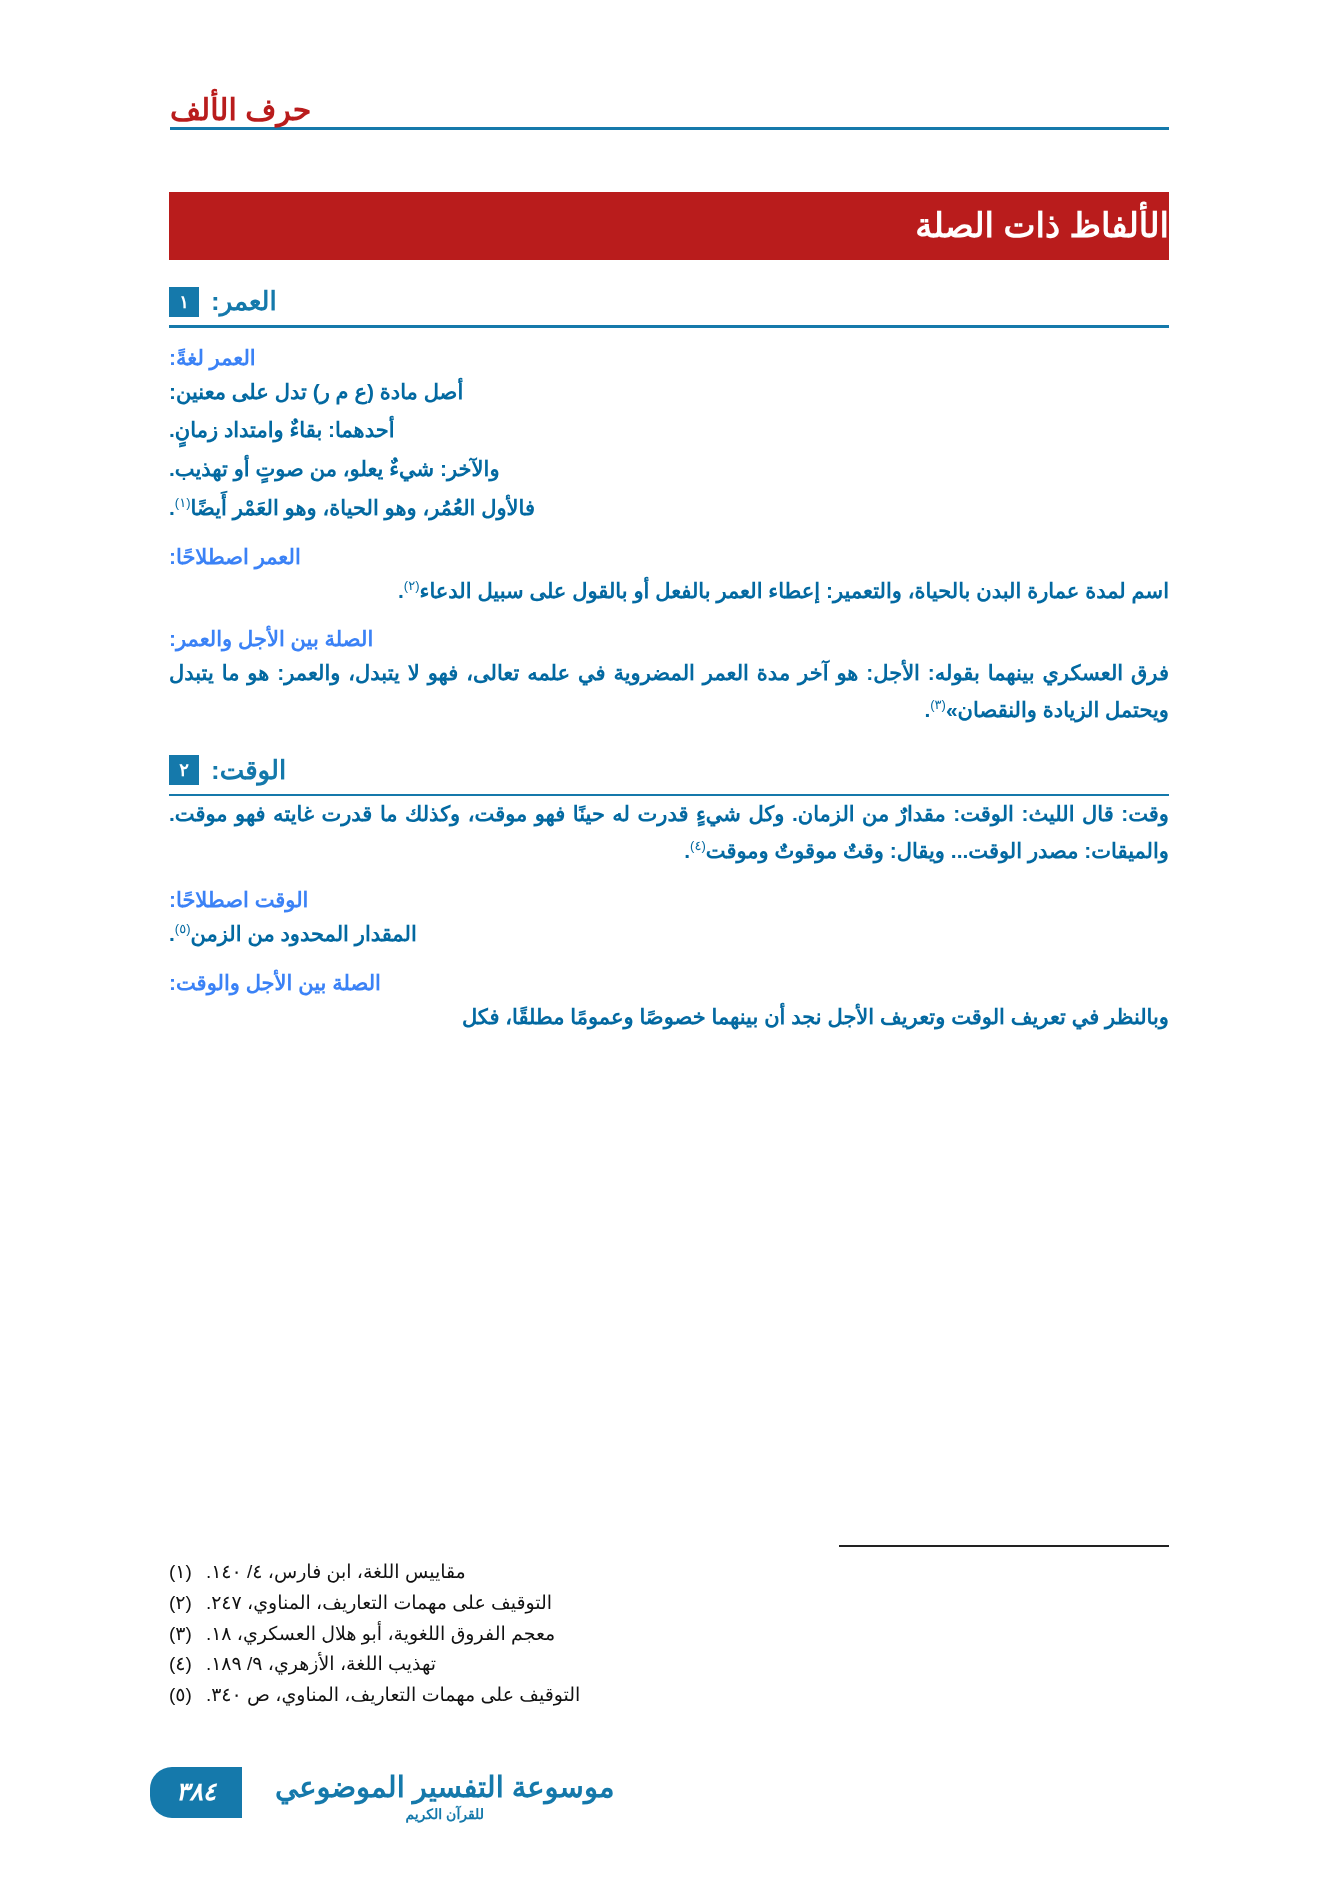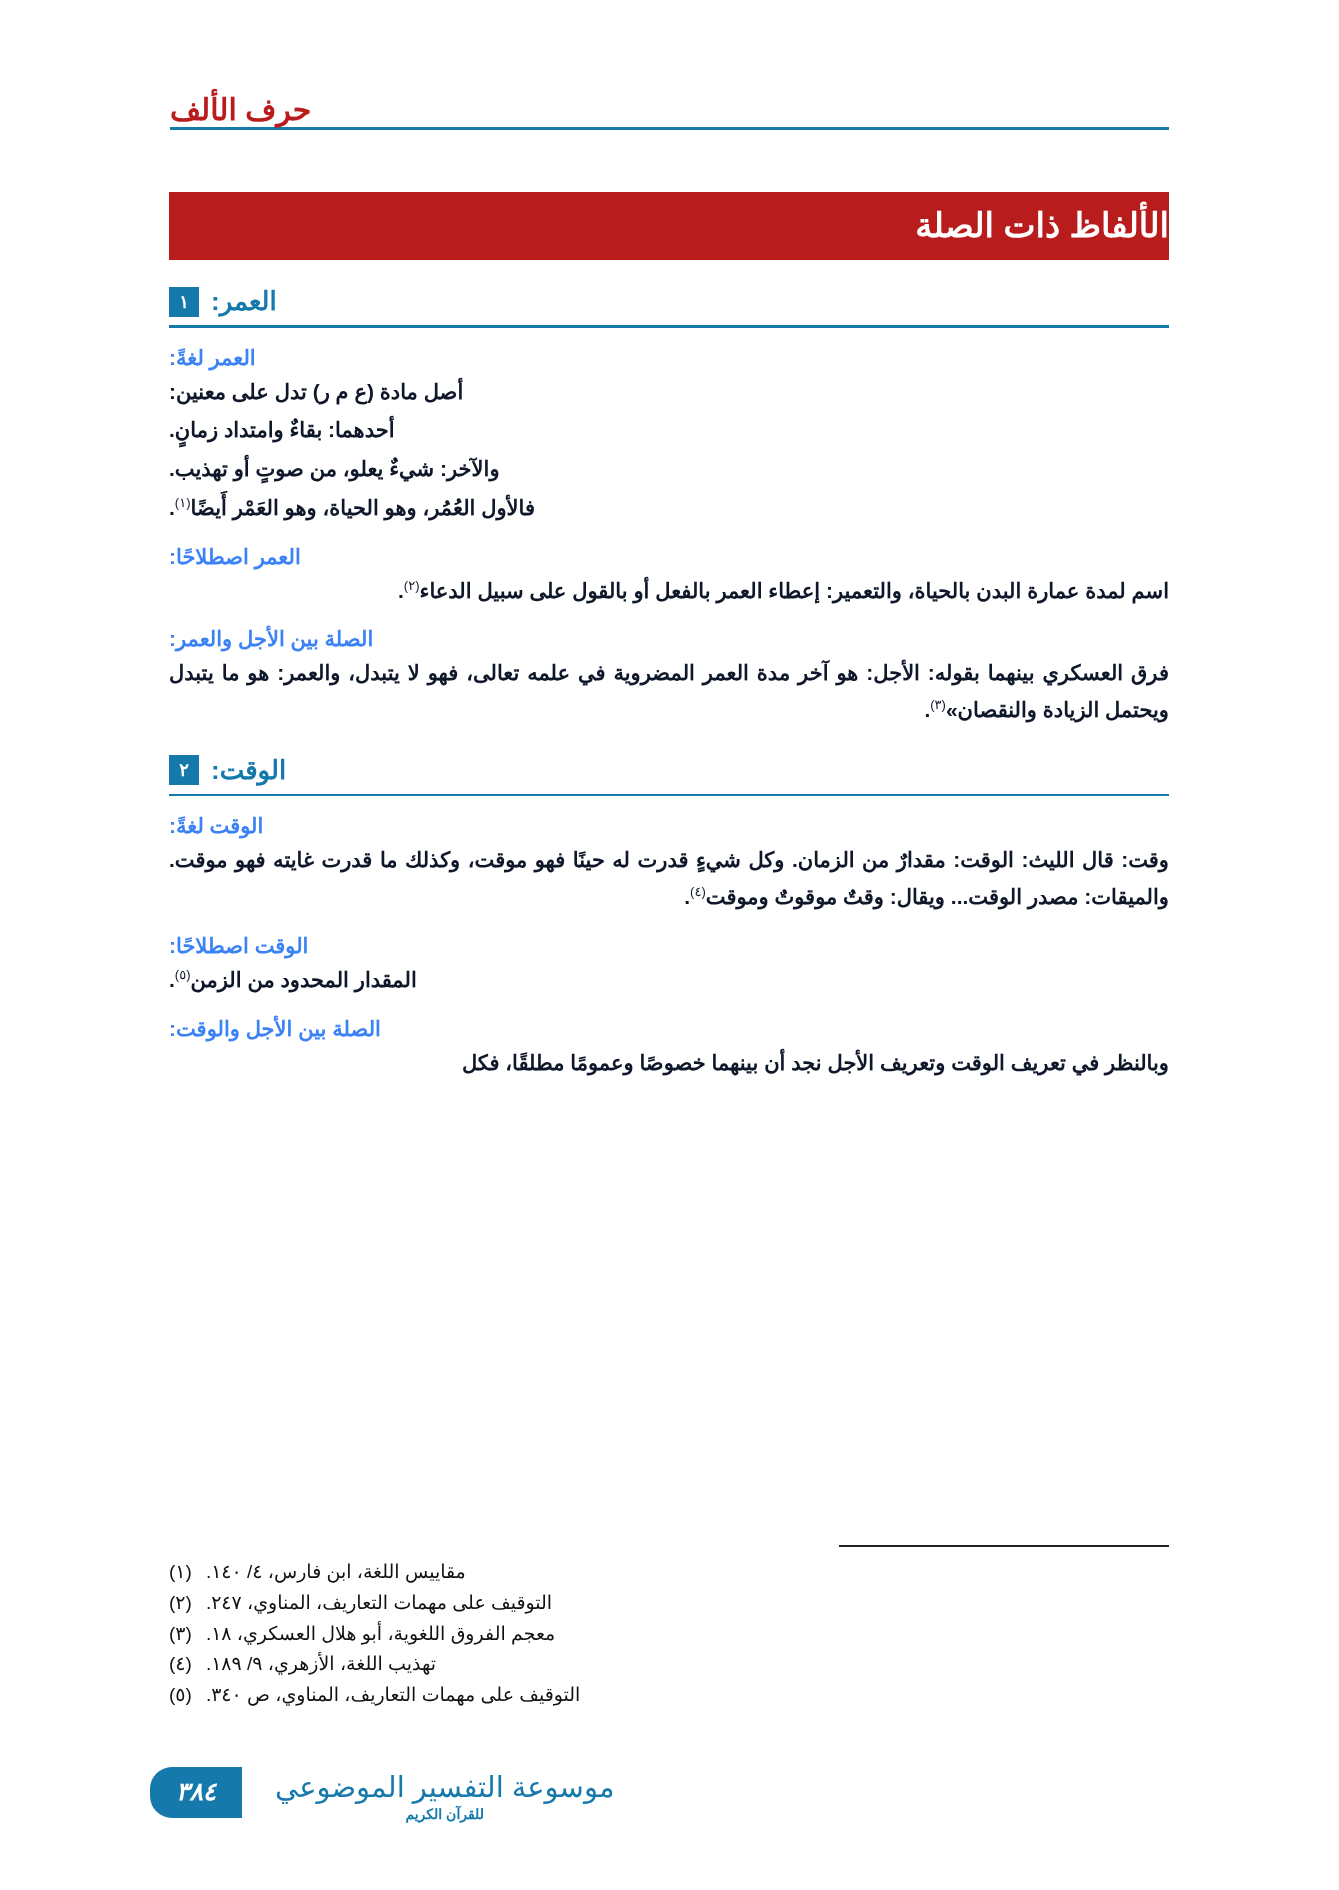--- a/index.html
+++ b/index.html
@@ -100,21 +100,21 @@
     text-align: left;
     margin-top: 18px;
     margin-bottom: 4px;
   }
 
   p.body {
     font-size: 21px;
     line-height: 1.75;
     margin: 0 0 2px 0;
     font-weight: bold;
-    color: #0f172a;
+    color: #0369a1;
   }
   p.center-ish { text-align: left; }
   p.just { text-align: justify; text-align-last: right; }
   p.just-r { text-align: justify; }
 
   sup.ref {
     font-size: 13px;
     vertical-align: super;
     font-weight: normal;
   }
@@ -175,21 +175,21 @@
   .logo {
     position: absolute;
     left: 275px;
     bottom: -4px;
     text-align: center;
     color: #1579ab;
     direction: rtl;
   }
   .logo .l1 {
     font-size: 29px;
-    font-weight: normal;
+    font-weight: bold;
     letter-spacing: -2px;
     line-height: 1;
   }
   .logo .l2 {
     font-size: 14px;
     font-weight: bold;
     margin-top: 4px;
     letter-spacing: -0.5px;
   }
 </style>
@@ -227,21 +227,20 @@
       <p class="body just"><span>فرق العسكري بينهما بقوله: الأجل: هو آخر مدة العمر المضروية في علمه تعالى، فهو لا يتبدل، والعمر: هو ما يتبدل ويحتمل الزيادة والنقصان»</span><sup class="ref">(٣)</sup><span>.</span></p>
     </div>
 
     <div>
       <div class="entry-head">
         <span class="num">٢</span>
         <span class="ttl">الوقت:</span>
       </div>
       <div class="entry-rule"></div>
 
-      <div class="sub-head">الوقت لغةً:</div>
       <p class="body just"><span>وقت: قال الليث: الوقت: مقدارٌ من الزمان. وكل شيءٍ قدرت له حينًا فهو موقت، وكذلك ما قدرت غايته فهو موقت. والميقات: مصدر الوقت... ويقال: وقتٌ موقوتٌ وموقت</span><sup class="ref">(٤)</sup><span>.</span></p>
 
       <div class="sub-head">الوقت اصطلاحًا:</div>
       <p class="body center-ish"><span>المقدار المحدود من الزمن</span><sup class="ref">(٥)</sup><span>.</span></p>
 
       <div class="sub-head">الصلة بين الأجل والوقت:</div>
       <p class="body just-r">وبالنظر في تعريف الوقت وتعريف الأجل نجد أن بينهما خصوصًا وعمومًا مطلقًا، فكل</p>
     </div>
 
   </div>

